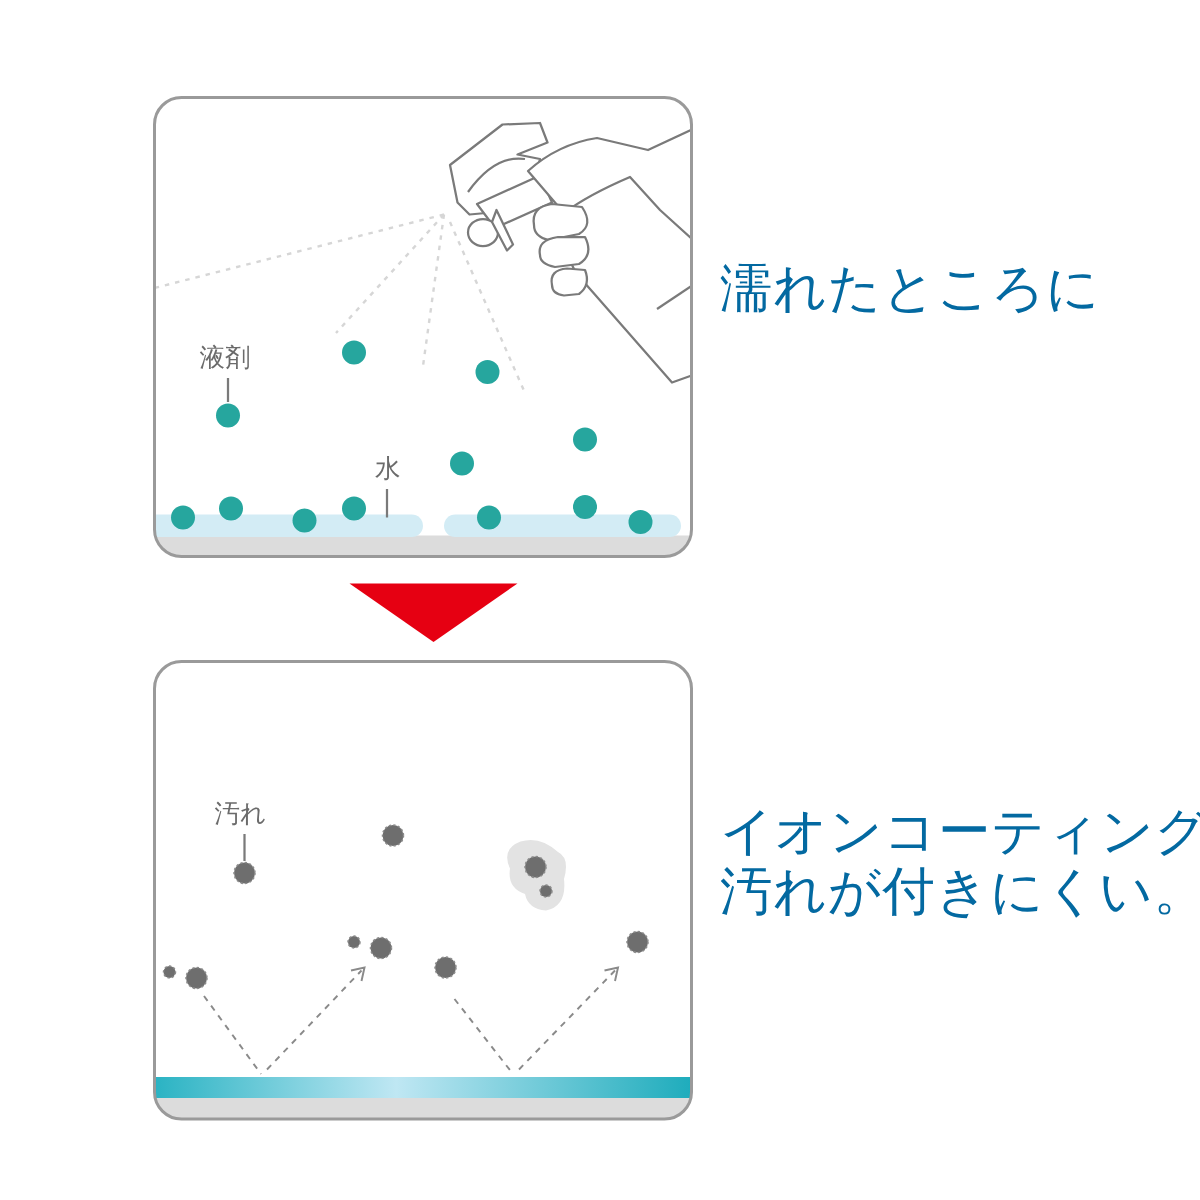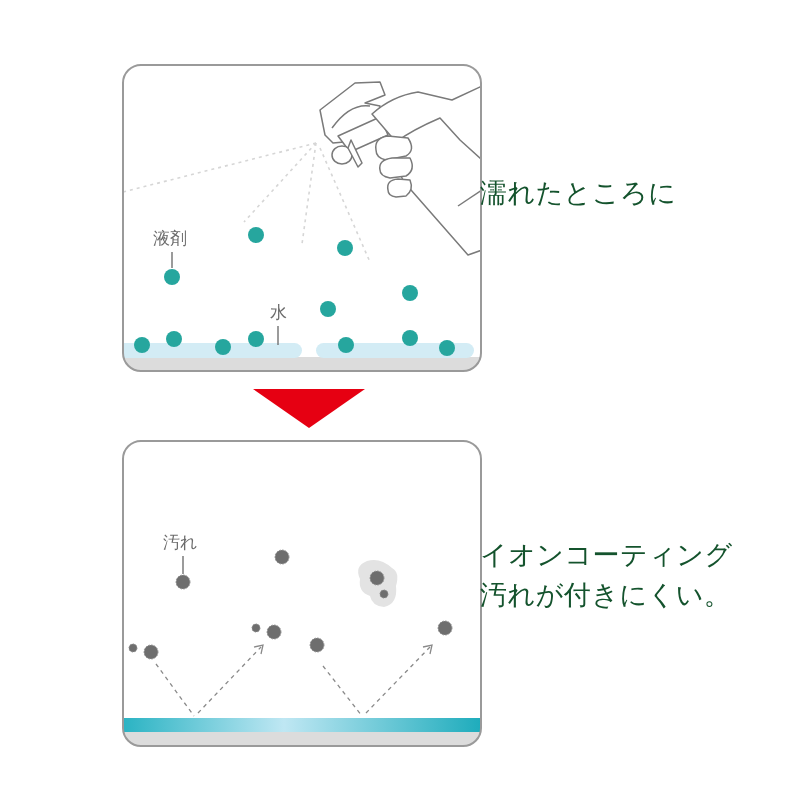--- a/index.html
+++ b/index.html
@@ -1,19 +1,19 @@
 <!DOCTYPE html>
 <html><head>
 <meta charset="utf-8">
 <style>
   html, body { margin: 0; padding: 0; background: #ffffff; }
   body { width: 800px; height: 800px; position: relative; overflow: hidden;
          font-family: "DejaVu Sans", "Liberation Sans", sans-serif; }
-  .stage { position: absolute; left: 0; top: 0; width: 650px; height: 800px; padding-left: 20px; }
-  .caption { position: absolute; color: #14532d; font-size: 27px; line-height: 40px;
+  .stage { position: absolute; left: 0; top: 0; width: 650px; height: 800px; }
+  .caption { position: absolute; color: #0369a1; font-size: 35px; line-height: 40px;
              letter-spacing: 0.5px; white-space: nowrap; }
   .caption div { height: 40px; }
   #cap1 { left: 480px; top: 173px; }
   #cap2 { left: 480px; top: 535px; }
   .svg-label { font-family: "DejaVu Sans", "Liberation Sans", sans-serif; font-size: 17px; fill: #6b6b6b; }
 </style>
 </head>
 <body>
 
 <div class="stage">

